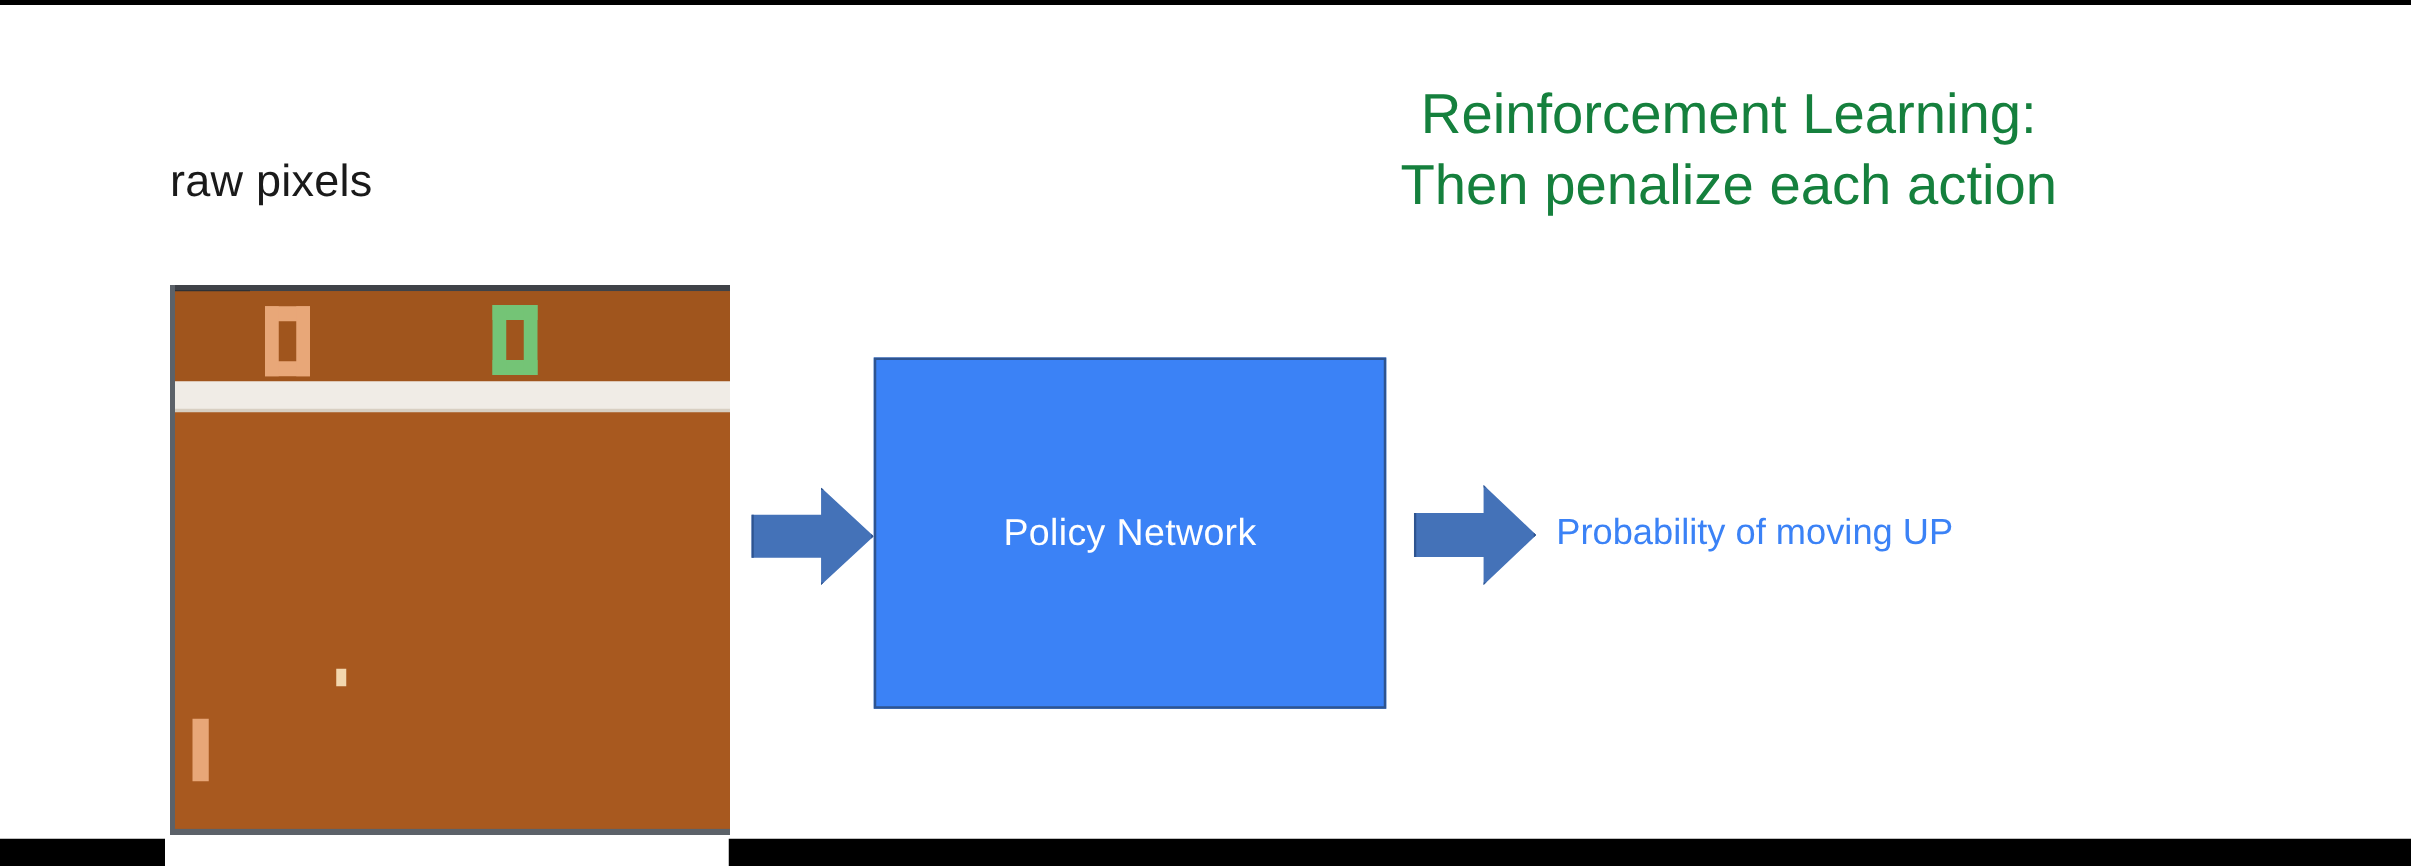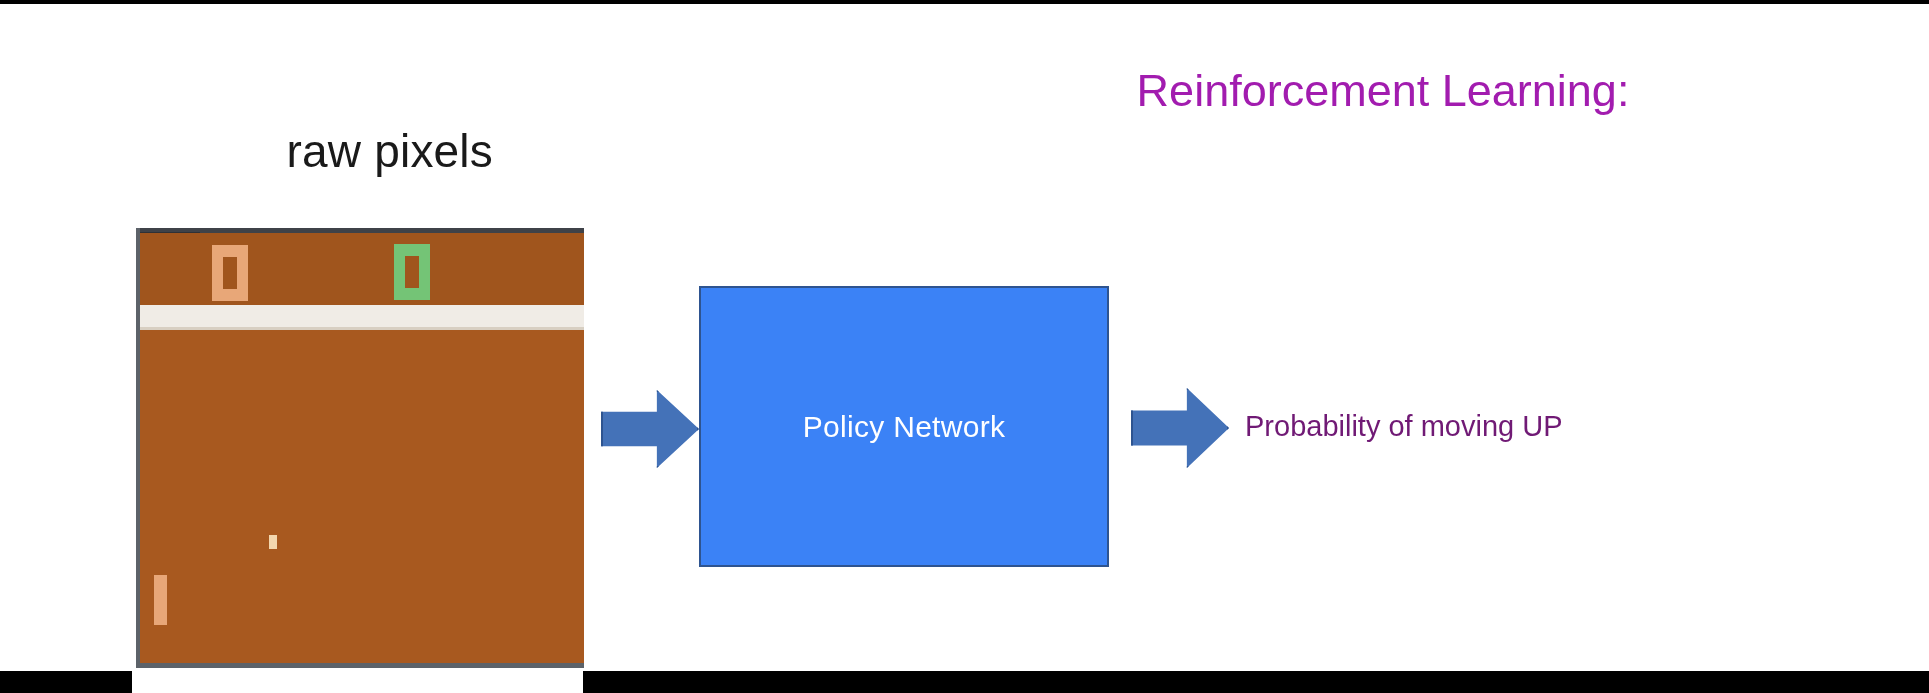--- a/index.html
+++ b/index.html
@@ -24,25 +24,25 @@
     left: 0;
     top: 0;
     width: 1929px;
     height: 4px;
     background: #000000;
   }
 
   
   .raw-pixels-label {
     position: absolute;
-    left: 148px;
+    left: 136px;
     top: 124px;
     width: 345px;
-    text-align: right;
-    font-size: 46px;
+    text-align: left;
+    font-size: 36px;
     color: #1a1a1a;
     font-family: "Liberation Sans", sans-serif;
     letter-spacing: 0.2px;
   }
 
   
   .pong-frame {
     position: absolute;
     left: 136px;
     top: 228px;
@@ -194,33 +194,33 @@
     font-family: "Liberation Sans", sans-serif;
     letter-spacing: 0.3px;
   }
 
   
   .output-label {
     position: absolute;
     left: 1245px;
     top: 410px;
     font-size: 29px;
-    color: #701a75;
+    color: #3b82f6;
     font-family: "Liberation Sans", sans-serif;
     white-space: nowrap;
   }
 
   
   .headline {
     position: absolute;
     left: 838px;
     top: 62px;
     width: 1090px;
     text-align: center;
-    color: #a21caf;
+    color: #15803d;
     font-size: 45px;
     line-height: 1.27;
     font-family: "Liberation Sans", sans-serif;
   }
   .headline-line {
     display: block;
     white-space: nowrap;
   }
 
   
@@ -273,18 +273,19 @@
   <div class="policy-box">
     <span class="policy-box-label">Policy Network</span>
   </div>
 
   <div class="arrow arrow-2"></div>
 
   <div class="output-label">Probability of moving UP</div>
 
   <div class="headline">
     <span class="headline-line">Reinforcement Learning:</span>
+    <span class="headline-line">Then penalize each action</span>
   </div>
 
   <div class="bottom-bar bottom-bar-left"></div>
   <div class="bottom-bar bottom-bar-right"></div>
 
 </div>
 
 </body></html>

